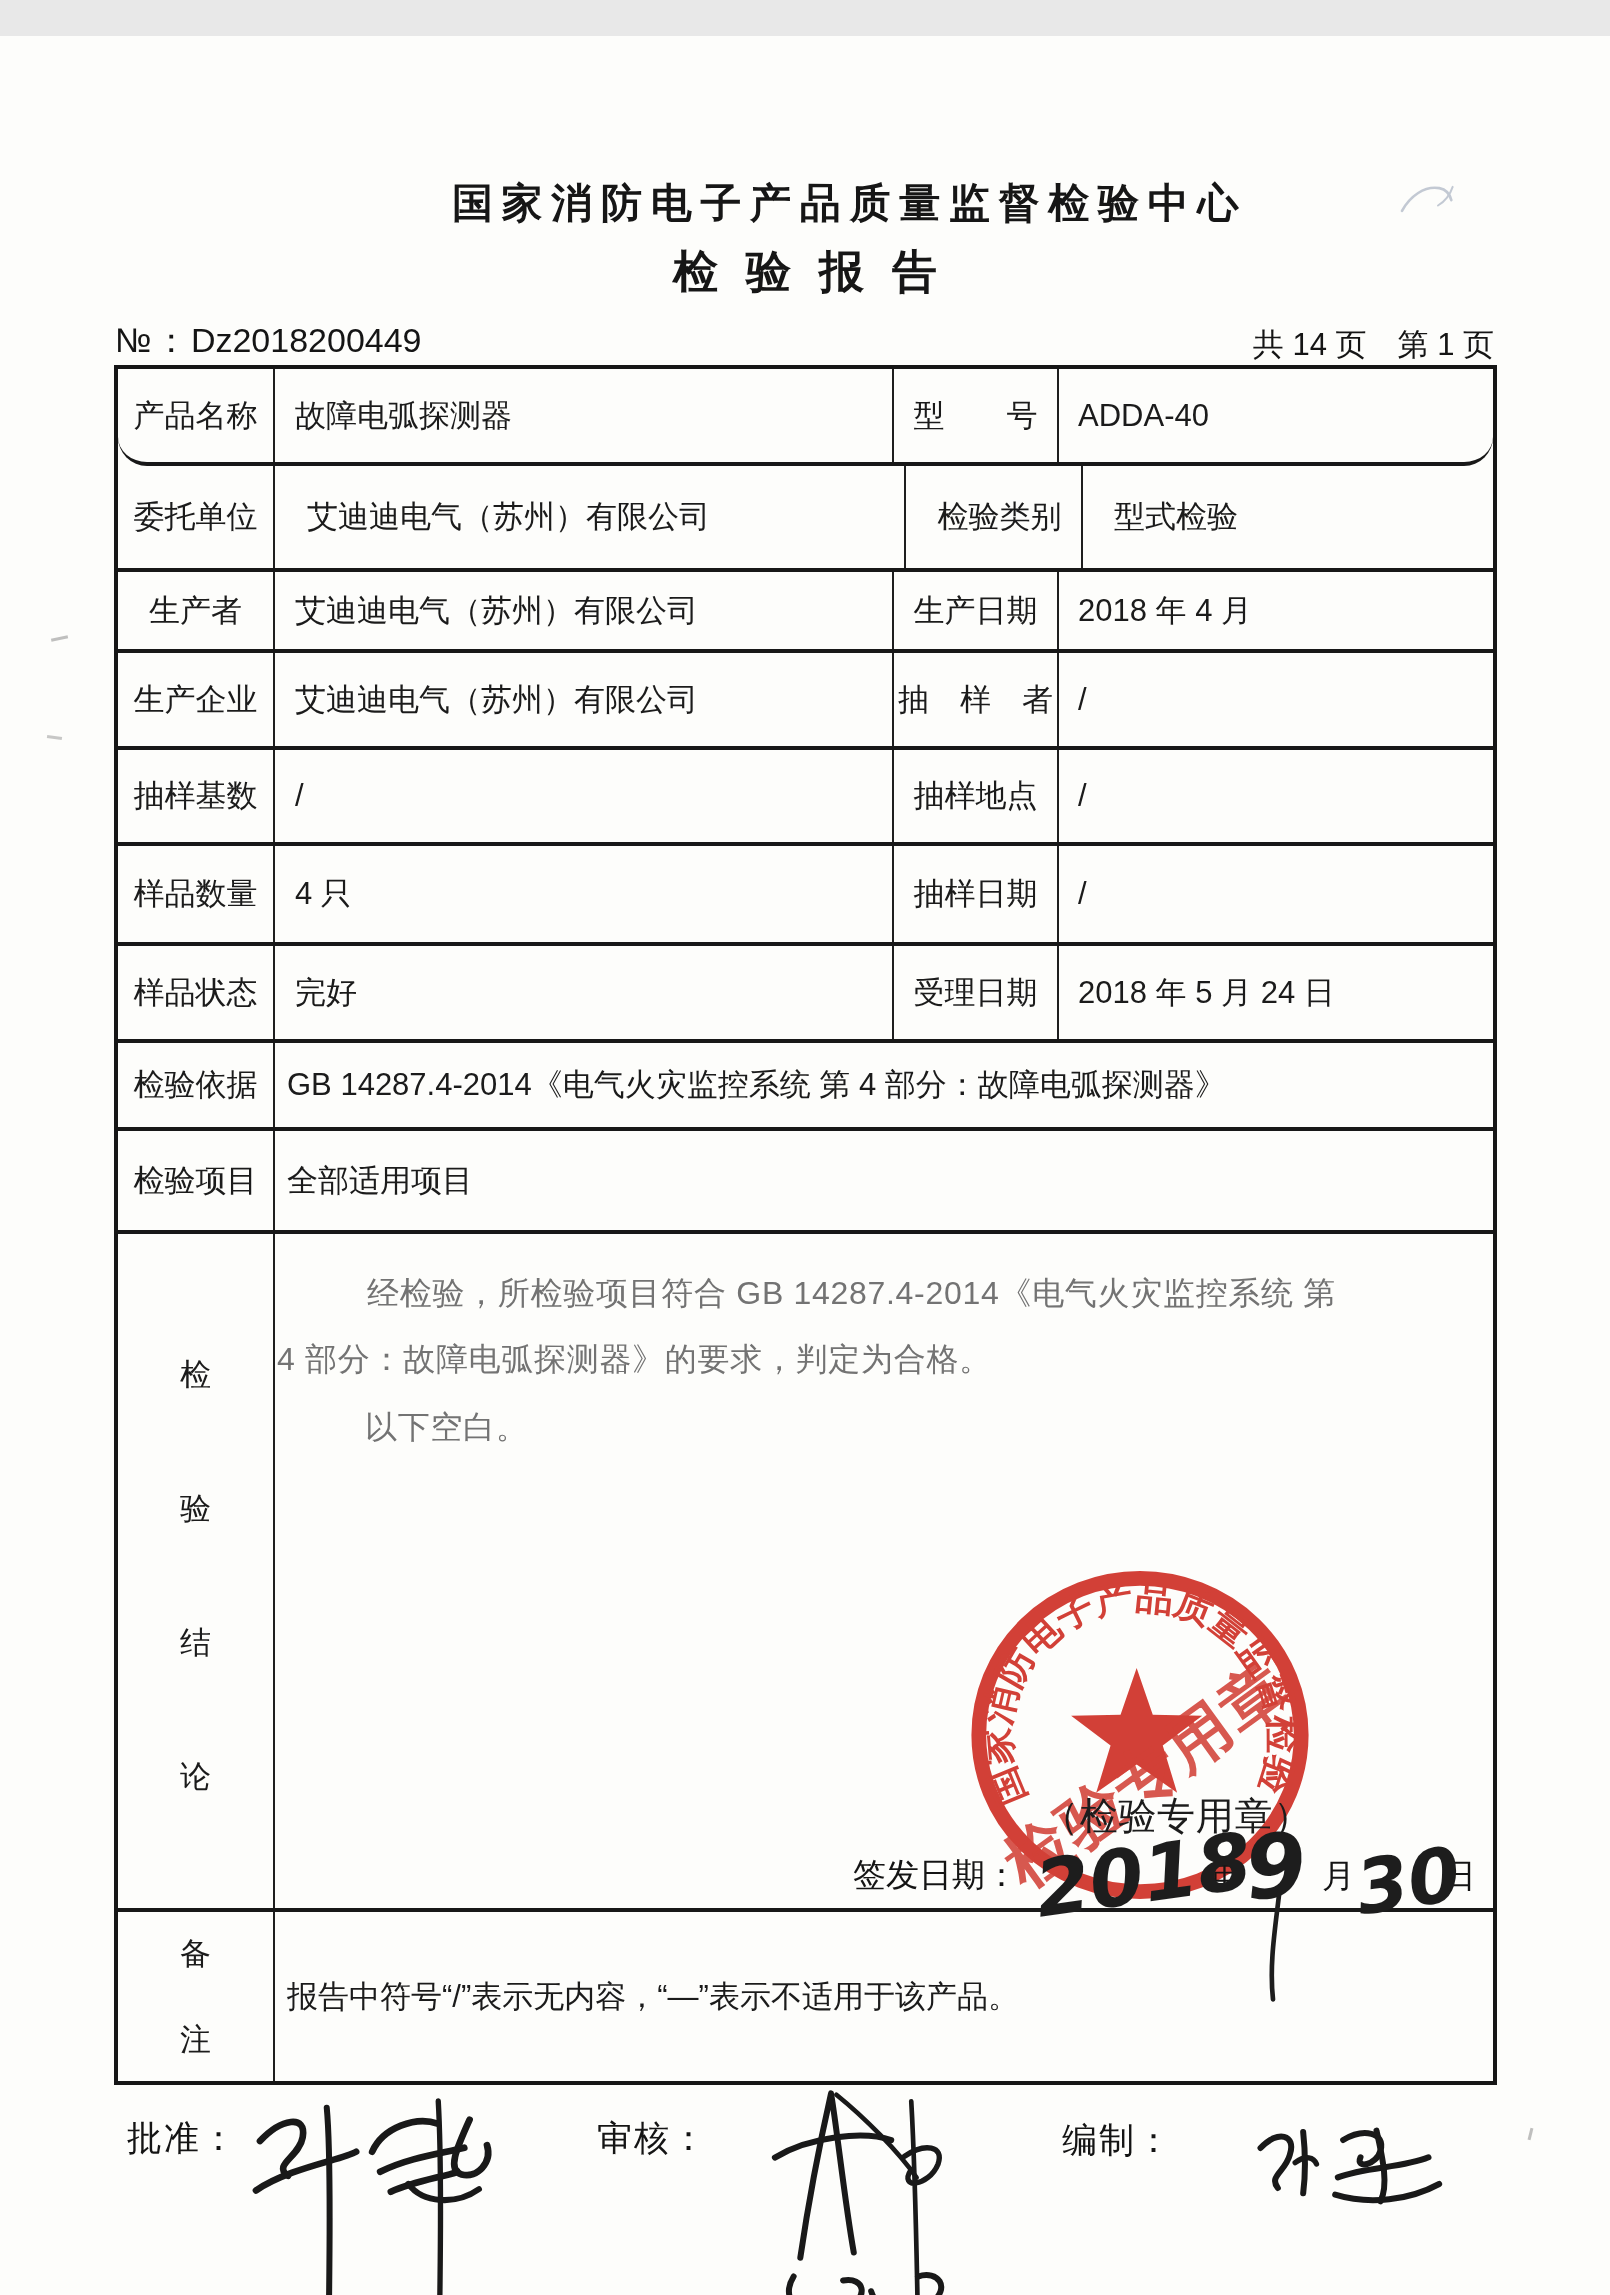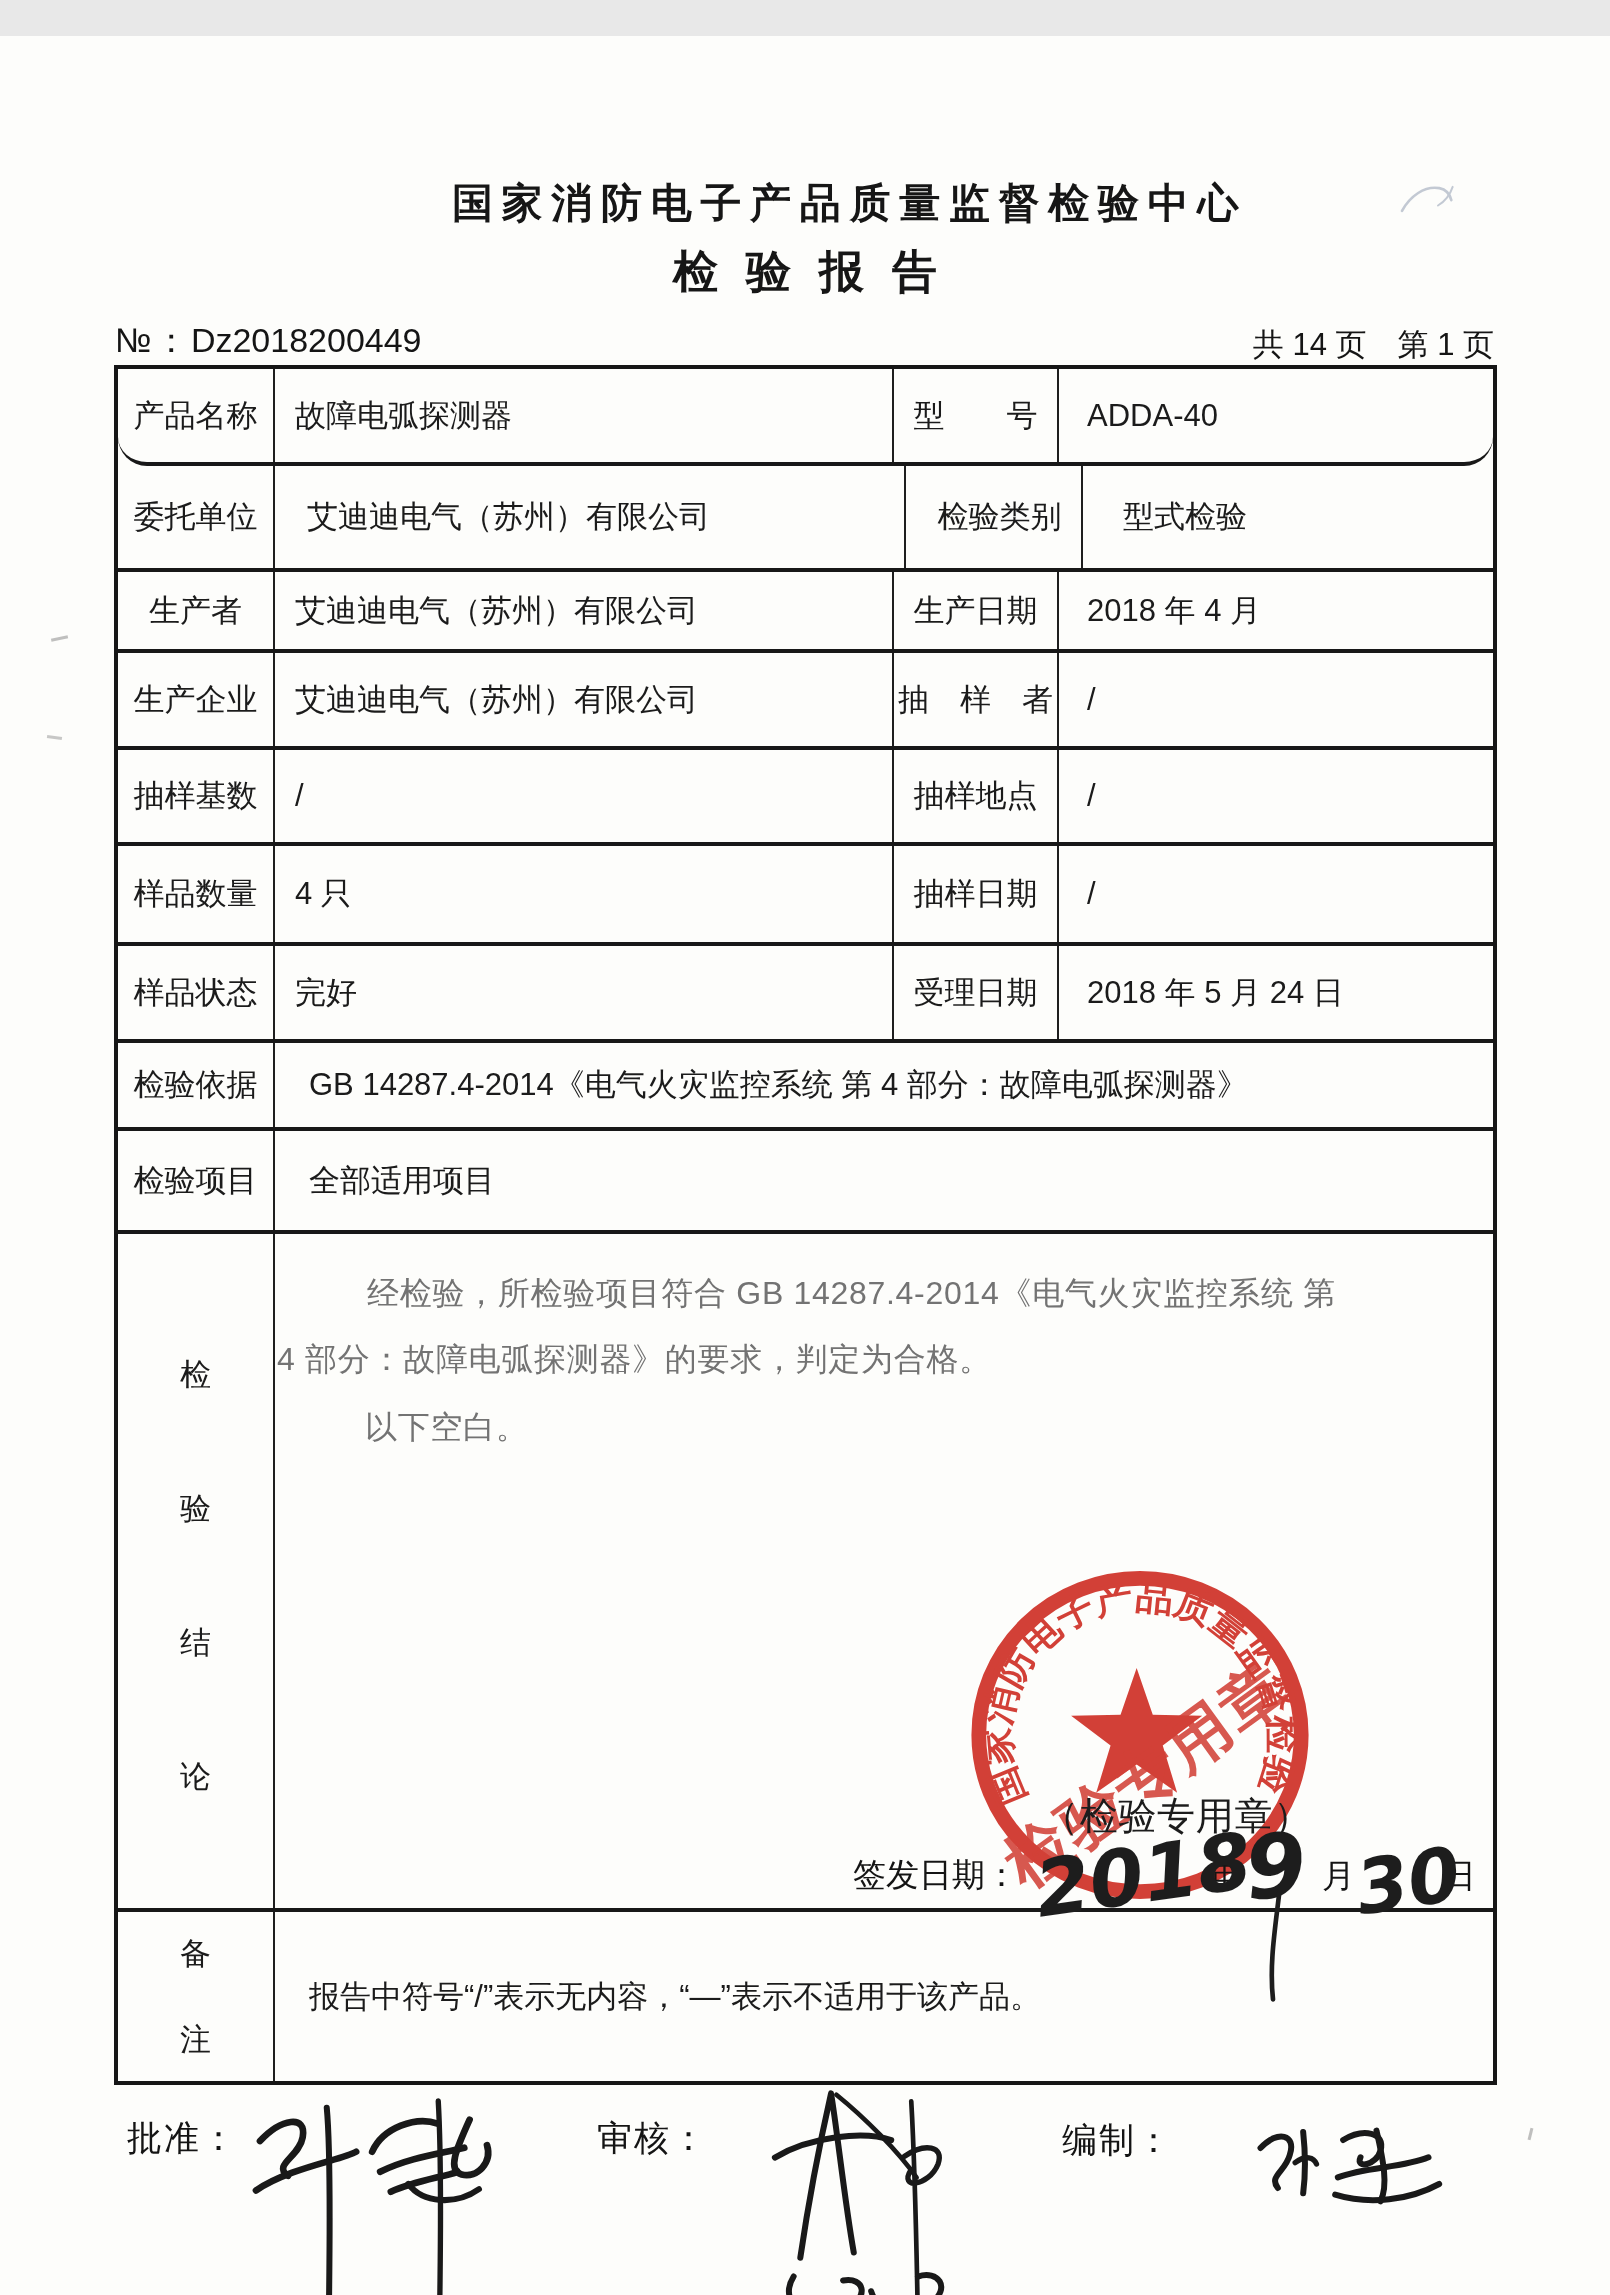--- a/index.html
+++ b/index.html
@@ -41,22 +41,22 @@
   .trow:nth-child(5){height:96px;}
   .trow:nth-child(6){height:100px;}
   .trow:nth-child(7){height:97px;}
   .trow:nth-child(8){height:88px;}
   .trow:nth-child(9){height:103px;}
   .trow:nth-child(10){height:678px;}
   .cell{box-sizing:border-box;display:flex;align-items:center;font-size:31px;}
   .c1{width:157px;border-right:2px solid #1e1e1e;justify-content:center;}
   .c2{width:619px;border-right:2px solid #1e1e1e;padding-left:20px;}
   .c3{width:165px;border-right:2px solid #1e1e1e;justify-content:center;}
-  .c4{flex:1;padding-left:28px;}
-  .cV{flex:1;padding-left:34px;}
+  .c4{flex:1;padding-left:19px;}
+  .cV{flex:1;padding-left:12px;}
   .lbl-txt{white-space:pre;}
   .vlabel{flex-direction:column;justify-content:space-between;}
   .vlabel-conclusion{padding-top:120px;padding-bottom:110px;}
   .vlabel-remark{padding-top:21.4px;padding-bottom:20px;}
   
   .concl-line{font-size:32px;color:#737373;letter-spacing:0.7px;white-space:pre;}
   .issue-label{font-size:33px;color:#141414;}
   .date-unit{font-size:33px;color:#141414;}
   .hand{
     font-family:"DejaVu Sans",sans-serif;font-style:italic;font-weight:bold;

